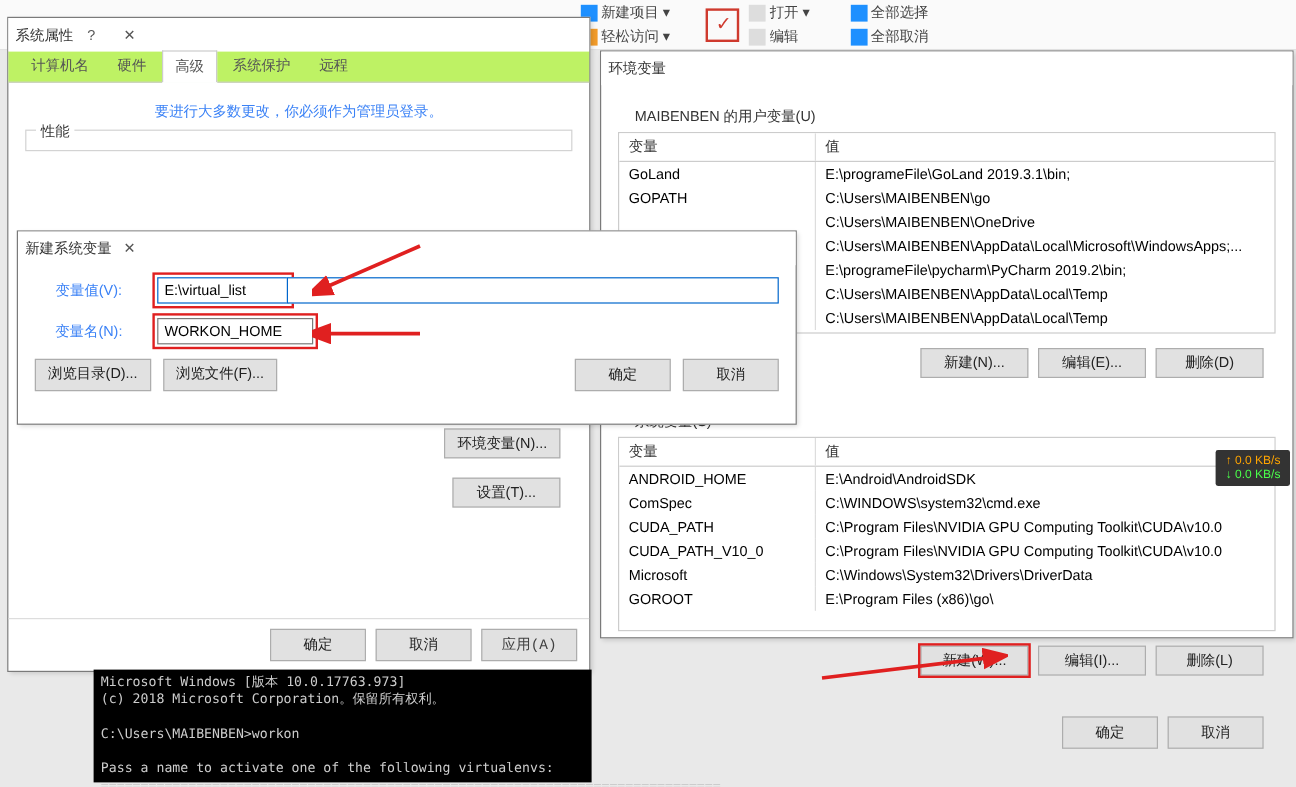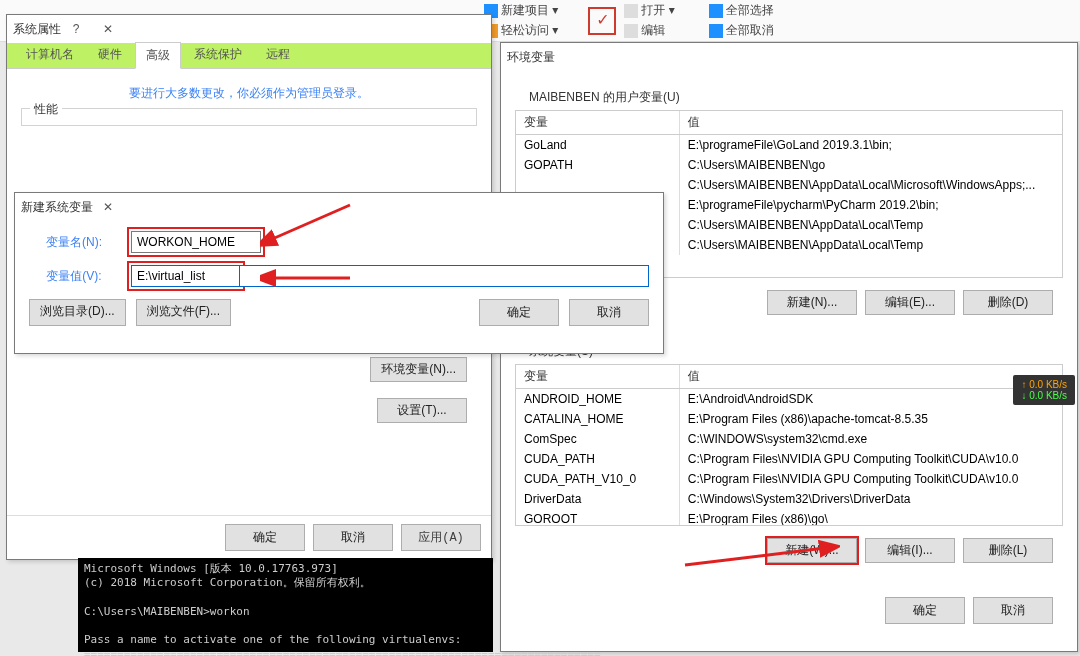--- a/index.html
+++ b/index.html
@@ -81,41 +81,45 @@
         <span class="icon blue"></span>
         <span>全部选择</span>
       </div>
     <div class="item">
         <span class="icon blue"></span>
         <span>全部取消</span>
       </div>
   </div>
 </div>
 
-<div class="win" style="left:500px; top:42px; width:578px; height:610px;">
+<div class="win" style="left:500px; top:42px; width:578px; height:490px;">
   <div class="titlebar">
     <span class="title">环境变量</span>
   </div>
   <div class="section">
     <div class="env-title">MAIBENBEN 的用户变量(U)</div>
     <div class="table" style="height:168px; overflow:hidden;">
       <div class="hdr">
           <div class="col1">变量</div>
           <div class="col2">值</div>
         </div>
       <div class="r">
           <div class="col1">GoLand</div>
           <div class="col2">E:\programeFile\GoLand 2019.3.1\bin;</div>
         </div>
       <div class="r">
           <div class="col1">GOPATH</div>
           <div class="col2">C:\Users\MAIBENBEN\go</div>
         </div>
       <div class="r">
           <div class="col1"></div>
+          <div class="col2">C:\Users\MAIBENBEN\OneDrive</div>
+        </div>
+      <div class="r">
+          <div class="col1"></div>
           <div class="col2">C:\Users\MAIBENBEN\AppData\Local\Microsoft\WindowsApps;...</div>
         </div>
       <div class="r">
           <div class="col1"></div>
           <div class="col2">E:\programeFile\pycharm\PyCharm 2019.2\bin;</div>
         </div>
       <div class="r">
           <div class="col1"></div>
           <div class="col2">C:\Users\MAIBENBEN\AppData\Local\Temp</div>
         </div>
@@ -134,37 +138,33 @@
     <div class="table" style="height:162px; overflow:hidden;">
       <div class="hdr">
           <div class="col1">变量</div>
           <div class="col2">值</div>
         </div>
       <div class="r">
           <div class="col1">ANDROID_HOME</div>
           <div class="col2">E:\Android\AndroidSDK</div>
         </div>
       <div class="r">
-          <div class="col1">CATALINA_HOME</div>
-          <div class="col2">E:\Program Files (x86)\apache-tomcat-8.5.35</div>
-        </div>
-      <div class="r">
           <div class="col1">ComSpec</div>
           <div class="col2">C:\WINDOWS\system32\cmd.exe</div>
         </div>
       <div class="r">
           <div class="col1">CUDA_PATH</div>
           <div class="col2">C:\Program Files\NVIDIA GPU Computing Toolkit\CUDA\v10.0</div>
         </div>
       <div class="r">
           <div class="col1">CUDA_PATH_V10_0</div>
           <div class="col2">C:\Program Files\NVIDIA GPU Computing Toolkit\CUDA\v10.0</div>
         </div>
       <div class="r">
-          <div class="col1">DriverData</div>
+          <div class="col1">Microsoft</div>
           <div class="col2">C:\Windows\System32\Drivers\DriverData</div>
         </div>
       <div class="r">
           <div class="col1">GOROOT</div>
           <div class="col2">E:\Program Files (x86)\go\</div>
         </div>
     </div>
     <div class="row">
       <span class="btn small highlight">新建(W)...</span>
       <span class="btn small">编辑(I)...</span>
@@ -215,32 +215,32 @@
 
 <div class="win" style="left:14px; top:192px; width:650px; height:162px;">
   <div class="titlebar">
     <span class="title">新建系统变量</span>
     <div class="ctrls">
         <span>✕</span>
       </div>
   </div>
   <div class="section">
     <div style="display:flex; align-items:center; gap:12px; margin-bottom:12px;">
+      <span class="label" style="width:90px;">变量值(V):</span>
+      <div class="highlight-inner" style="display:inline-block; flex:0 0 auto;">
+        <input class="field blue-border" style="width: 110px;" value="E:\virtual_list">
+      </div>
+      <input class="field blue-border" style="flex: 1 1 0%; margin-left: -14px; border-left: none;">
+    </div>
+    <div style="display:flex; align-items:center; gap:12px; margin-bottom:12px;">
       <span class="label" style="width:90px;">变量名(N):</span>
       <div class="highlight-inner" style="display:inline-block;">
         <input class="field" style="width: 130px;" value="WORKON_HOME">
       </div>
       <div style="flex:1"></div>
-    </div>
-    <div style="display:flex; align-items:center; gap:12px; margin-bottom:12px;">
-      <span class="label" style="width:90px;">变量值(V):</span>
-      <div class="highlight-inner" style="display:inline-block; flex:0 0 auto;">
-        <input class="field blue-border" style="width: 110px;" value="E:\virtual_list">
-      </div>
-      <input class="field blue-border" style="flex: 1 1 0%; margin-left: -14px; border-left: none;">
     </div>
     <div style="display:flex; gap:10px;">
       <span class="btn small">浏览目录(D)...</span>
       <span class="btn small">浏览文件(F)...</span>
       <div style="flex:1"></div>
       <span class="btn">确定</span>
       <span class="btn">取消</span>
     </div>
   </div>
 </div>

